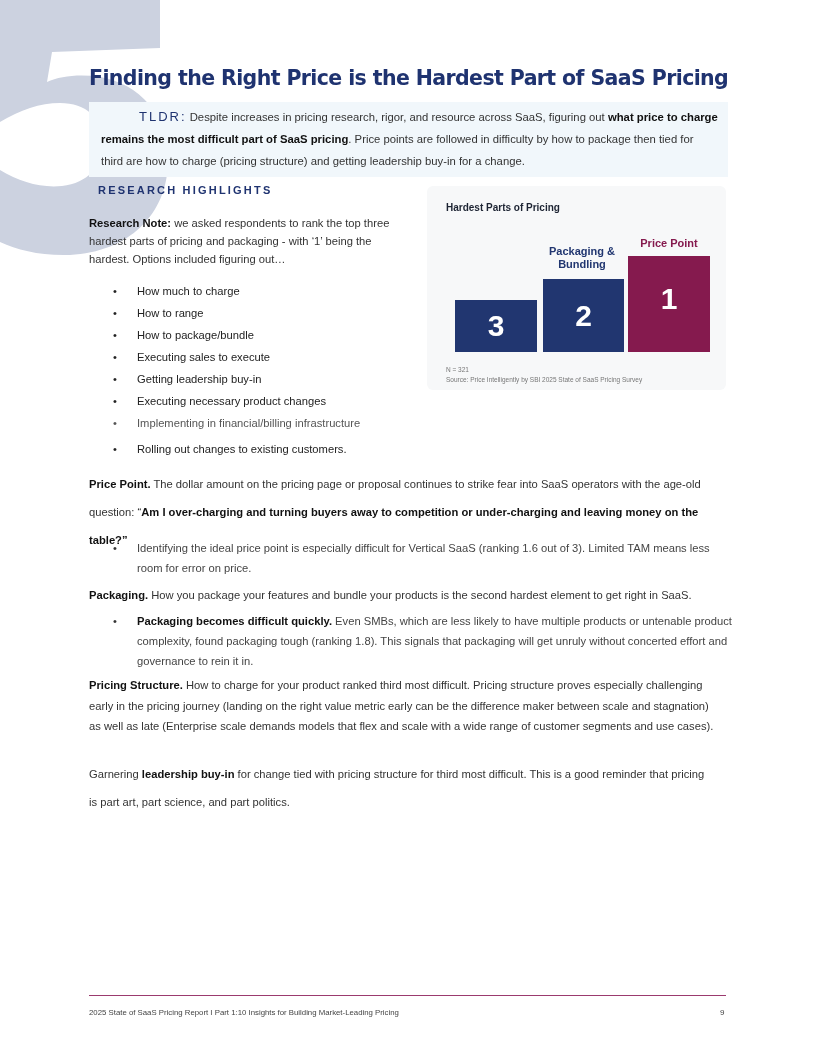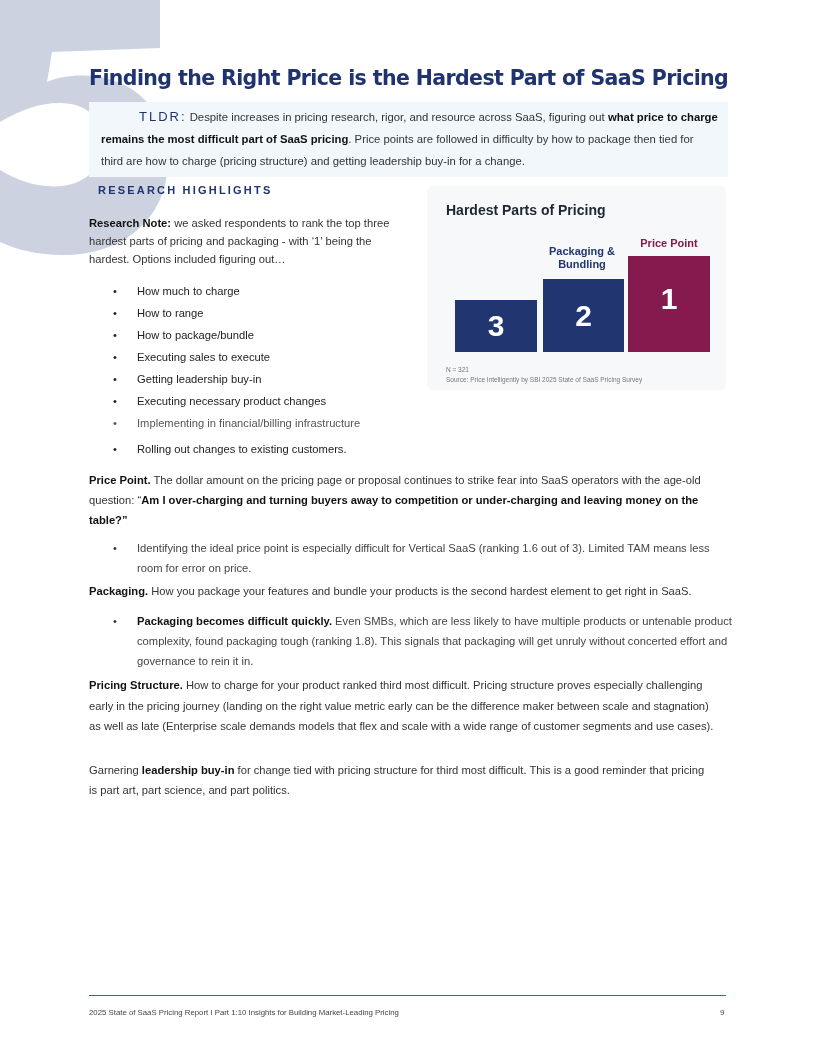--- a/index.html
+++ b/index.html
@@ -34,27 +34,27 @@
   .options-list { position: absolute; left: 24px; top: 280px; margin: 0; padding: 0; list-style: none; }
   .options-list li { position: relative; padding-left: 24px; font-size: 11.2px; line-height: 22px; color: #222; }
   .options-list li:nth-child(7) { color: #555; }
   .options-list li:nth-child(8) { margin-top: 4px; }
   .options-list li .bullet { position: absolute; left: 0; top: 0; }
 
   .chart-card {
     position: absolute; left: 338px; top: 186px; width: 299px; height: 204px;
     background: #f7f8f9; border-radius: 6px;
   }
-  .chart-title { position: absolute; left: 19px; top: 16px; font-size: 14px; font-weight: bold; color: #1d2433; }
+  .chart-title { position: absolute; left: 19px; top: 16px; font-size: 10px; font-weight: bold; color: #1d2433; }
   .bar { position: absolute; bottom: 38px; display: flex; align-items: center; justify-content: center; color: #fff; font-weight: bold; font-size: 30px; }
   .bar-label { position: absolute; text-align: center; font-size: 11px; font-weight: bold; line-height: 13px; }
   .chart-n { position: absolute; left: 19px; top: 180px; font-size: 6.5px; color: #777; }
   .chart-source { position: absolute; left: 19px; top: 190px; font-size: 6.5px; color: #777; white-space: nowrap; }
 
-  .body-text { position: absolute; left: 0; width: 640px; font-size: 11.2px; line-height: 20px; color: #333; }
+  .body-text { position: absolute; left: 0; width: 640px; font-size: 11.2px; line-height: 28px; color: #333; }
   .body-text b { color: #111; }
   .sub-bullet { position: absolute; left: 24px; width: 600px; font-size: 11.2px; line-height: 20px; color: #444; padding-left: 24px; }
   .sub-bullet .bullet { position: absolute; left: 0; top: 0; color: #333; }
   .sub-bullet b { color: #111; }
 
   .footer-rule { position: absolute; left: 89px; top: 995px; width: 637px; height: 1px; background: #9b3a6e; }
   .footer-text { position: absolute; left: 89px; top: 1008px; font-size: 7.8px; color: #444; white-space: nowrap; }
   .page-number { position: absolute; left: 720px; top: 1008px; font-size: 8px; color: #444; }
 </style>
 </head>

